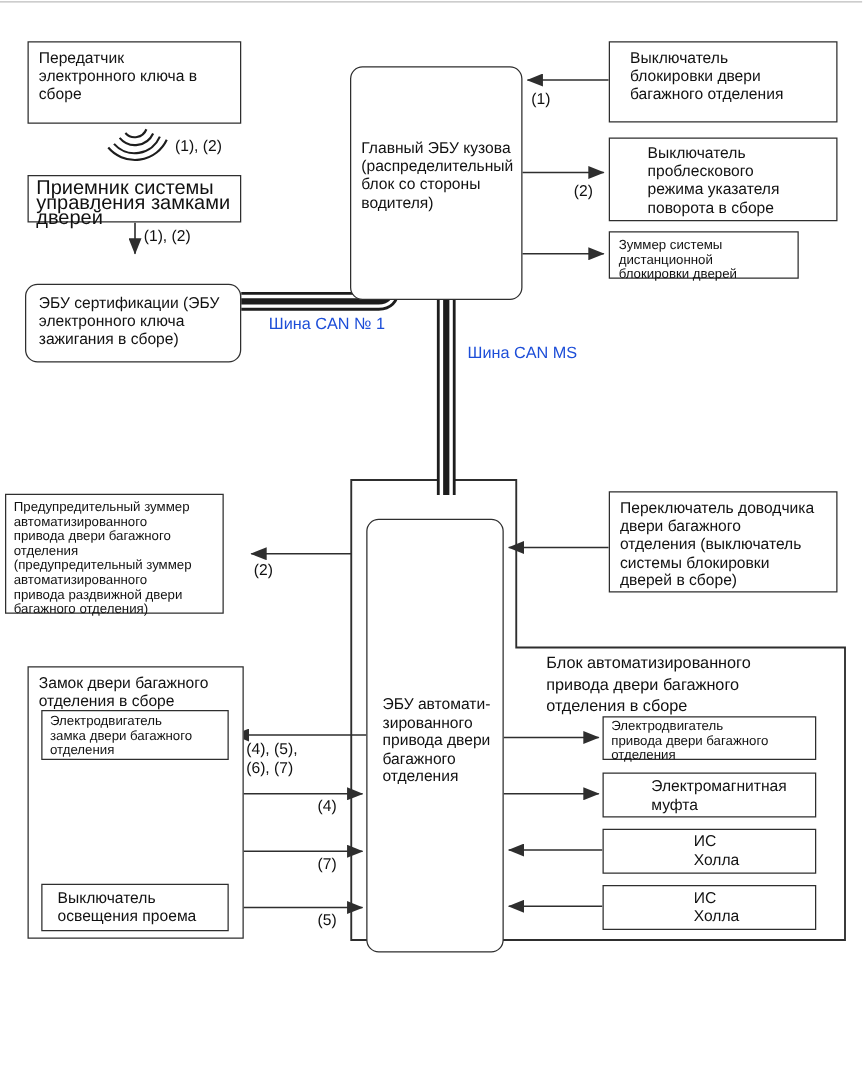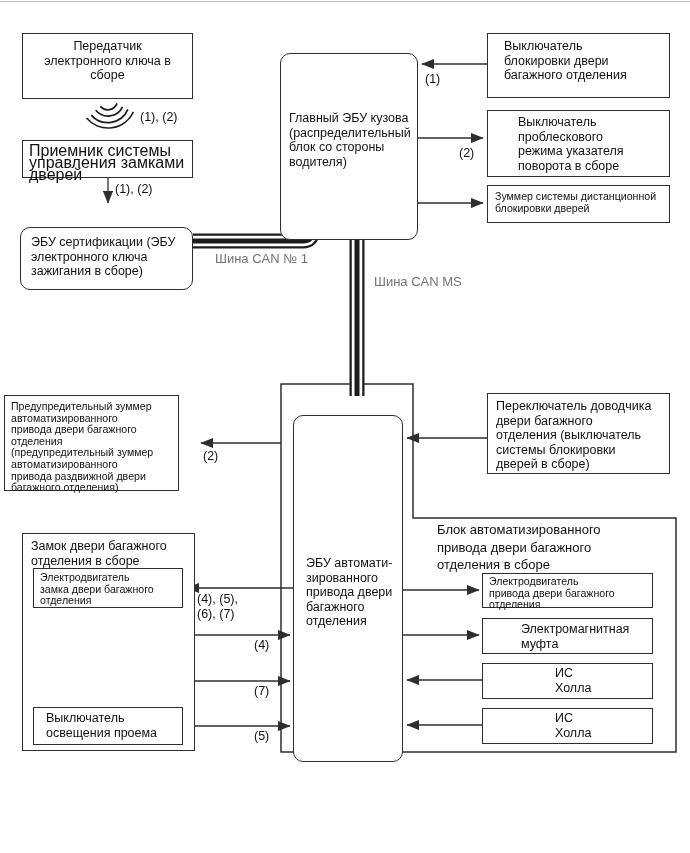--- a/index.html
+++ b/index.html
@@ -11,21 +11,21 @@
   .box{
     position:absolute;box-sizing:border-box;border:1.4px solid #2e2e2e;background:#fff;
     font-size:12.5px;line-height:14.6px;white-space:pre-line;color:#111;
   }
   .rounded{border-radius:10px;margin-top:20px;}
   .small{font-size:10.6px;line-height:11.6px;}
   .tiny{font-size:16px;line-height:12px;}
   .lbl{
     position:absolute;font-size:12.5px;line-height:15px;white-space:pre-line;color:#111;
   }
-  .buslbl{position:absolute;font-size:13px;color:#737373;white-space:nowrap;}
+  .buslbl{position:absolute;font-size:13px;color:#1d4ed8;white-space:nowrap;}
   svg#wires{position:absolute;left:0;top:0;}
 </style>
 </head>
 <body>
 
 <div id="canvas">
   <div class="topline"></div>
 
   <svg id="wires" width="690" height="853" viewBox="0 0 690 853" aria-hidden="true">
     <defs>
@@ -66,21 +66,21 @@
       <line x1="183" y1="635" x2="290" y2="635" marker-end="url(#ah)"></line>
       <line x1="183" y1="681" x2="290" y2="681" marker-end="url(#ah)"></line>
       <line x1="183" y1="726" x2="290" y2="726" marker-end="url(#ah)"></line>
       <line x1="403" y1="590" x2="479" y2="590" marker-end="url(#ah)"></line>
       <line x1="403" y1="635" x2="479" y2="635" marker-end="url(#ah)"></line>
       <line x1="482" y1="680" x2="407" y2="680" marker-end="url(#ah)"></line>
       <line x1="482" y1="725" x2="407" y2="725" marker-end="url(#ah)"></line>
     </g>
   </svg>
 
-  <div class="box" style="left:22px;top:33px;width:171px;height:66px;padding:5px 8px;text-align:center;">Передатчик
+  <div class="box" style="left:22px;top:33px;width:171px;height:66px;padding:5px 8px;">Передатчик
 электронного ключа в
 сборе</div>
   <span class="lbl" style="left:140px;top:110px;">(1), (2)</span>
   <div class="box tiny" style="left:22px;top:140px;width:171px;height:38px;padding:4px 6px;">Приемник системы
 управления замками дверей</div>
   <span class="lbl" style="left:115px;top:182px;">(1), (2)</span>
   <div class="box rounded" style="left:20px;top:207px;width:173px;height:63px;padding:7px 10px;">ЭБУ сертификации (ЭБУ
 электронного ключа
 зажигания в сборе)</div>
 
@@ -94,21 +94,21 @@
 
   <div class="box" style="left:487px;top:33px;width:183px;height:65px;padding:5px 6px 0 16px;">Выключатель
 блокировки двери
 багажного отделения</div>
   <span class="lbl" style="left:425px;top:72px;">(1)</span>
   <div class="box" style="left:487px;top:110px;width:183px;height:67px;padding:4px 4px 0 30px;">Выключатель
 проблескового
 режима указателя
 поворота в сборе</div>
   <span class="lbl" style="left:459px;top:146px;">(2)</span>
-  <div class="box small" style="left:487px;top:185px;width:183px;height:38px;padding:5px 4px 0 7px;">Зуммер системы дистанционной
+  <div class="box small" style="left:487px;top:185px;width:152px;height:38px;padding:5px 4px 0 7px;">Зуммер системы дистанционной
 блокировки дверей</div>
 
   <div class="box small" style="left:4px;top:395px;width:175px;height:96px;padding:5px 4px 0 6px;">Предупредительный зуммер
 автоматизированного
 привода двери багажного
 отделения
 (предупредительный зуммер
 автоматизированного
 привода раздвижной двери
 багажного отделения)</div>

